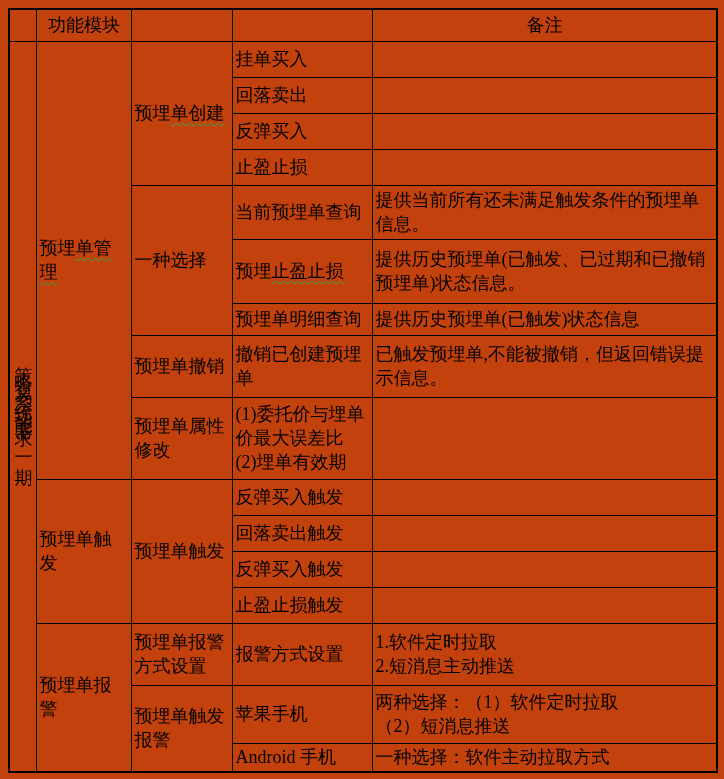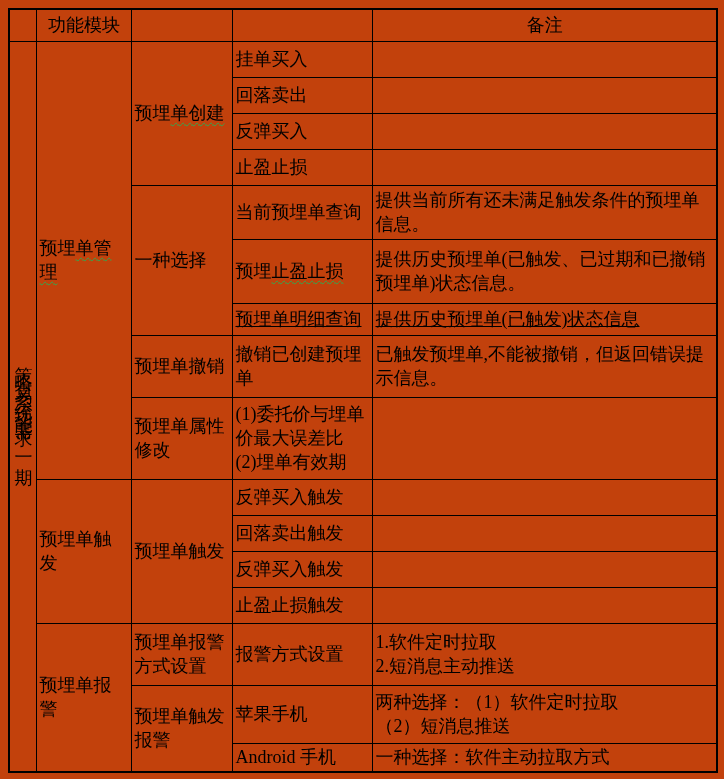--- a/index.html
+++ b/index.html
@@ -48,21 +48,21 @@
     text-decoration: underline wavy #2fa84f;
     text-decoration-thickness: 1px;
     text-underline-offset: 3px;
     text-decoration-skip-ink: none;
   }
   
   tr.r1  { height: 32px; }
   tr.r2, tr.r3, tr.r4, tr.r5   { height: 36px; }
   tr.r6  { height: 54px; }
   tr.r7  { height: 64px; }
-  tr.r8  { height: 32px; text-decoration: underline; }
+  tr.r8  { height: 32px; }
   tr.r9  { height: 62px; }
   tr.r10 { height: 82px; }
   tr.r11, tr.r12, tr.r13, tr.r14 { height: 36px; }
   tr.r15 { height: 62px; }
   tr.r16 { height: 58px; }
   tr.r17 { height: 29px; }
   .watermark {
     position: absolute;
     left: 494px;
     top: 751px;

